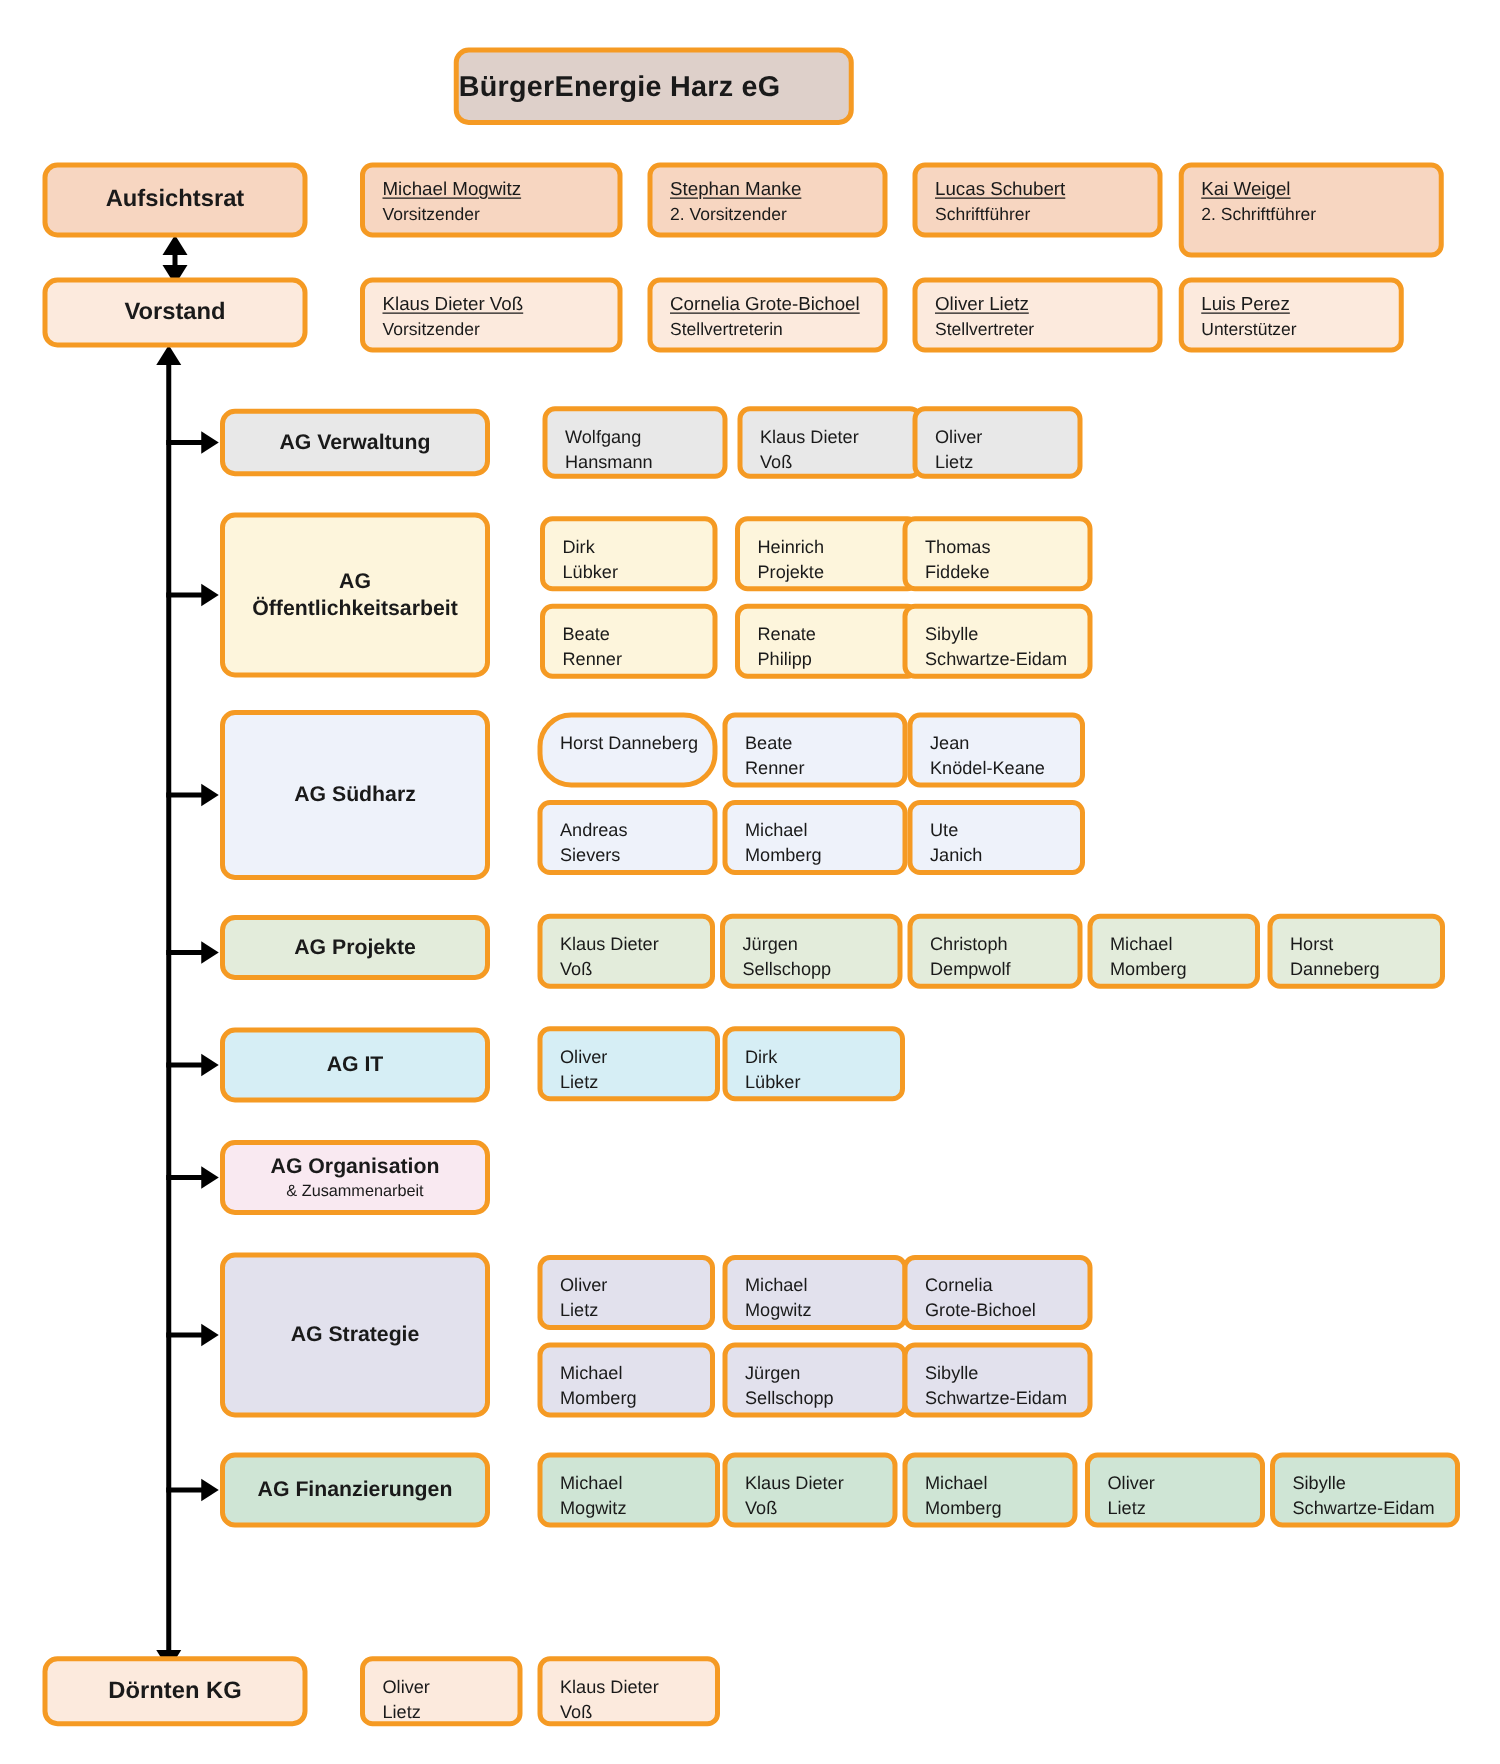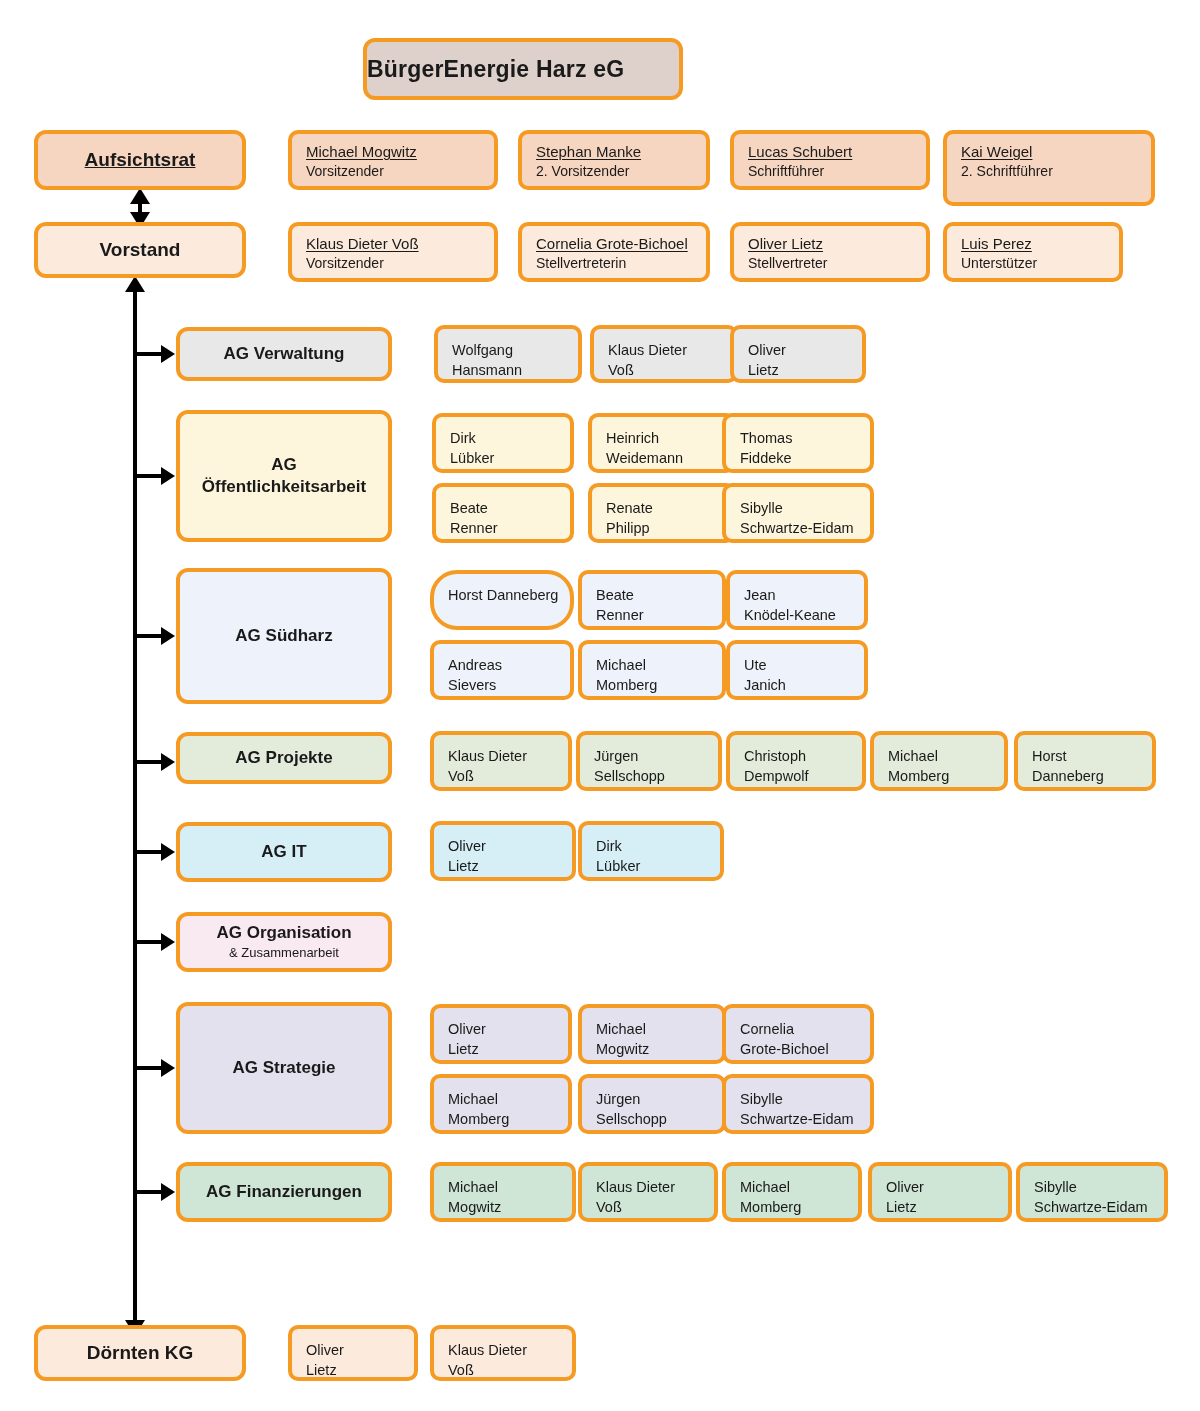--- a/index.html
+++ b/index.html
@@ -55,21 +55,20 @@
     border-radius: 12px;
   }
   .org-text {
     font-size: 19px;
     font-weight: bold;
   }
 
   #aufsichtsrat-box {
     left: 34px; top: 130px; width: 212px; height: 60px;
     background: #f7d6c1;
-    text-decoration: underline;
   }
   #vorstand-box {
     left: 34px; top: 222px; width: 212px; height: 56px;
     background: #fceadd;
   }
   #doernten-box {
     left: 34px; top: 1325px; width: 212px; height: 56px;
     background: #fceadd;
   }
 
@@ -257,21 +256,21 @@
 Öffentlichkeitsarbeit</span>
       </div>
       <div class="hline" style="left: 133px; top: 474px; width: 33px;"></div>
       <div class="arrow arrow-right" style="left: 161px; top: 467px;"></div>
       <div class="member" style="left: 432px; top: 413px; width: 142px; height: 60px; background: rgb(253, 245, 220);">
         <span class="member-line">Dirk</span>
         <span class="member-line">Lübker</span>
       </div>
       <div class="member" style="left: 588px; top: 413px; width: 148px; height: 60px; background: rgb(253, 245, 220);">
         <span class="member-line">Heinrich</span>
-        <span class="member-line">Weidemann</span>
+        <span class="member-line">Projekte</span>
       </div>
       <div class="member" style="left: 722px; top: 413px; width: 152px; height: 60px; background: rgb(253, 245, 220);">
         <span class="member-line">Thomas</span>
         <span class="member-line">Fiddeke</span>
       </div>
       <div class="member" style="left: 432px; top: 483px; width: 142px; height: 60px; background: rgb(253, 245, 220);">
         <span class="member-line">Beate</span>
         <span class="member-line">Renner</span>
       </div>
       <div class="member" style="left: 588px; top: 483px; width: 148px; height: 60px; background: rgb(253, 245, 220);">

